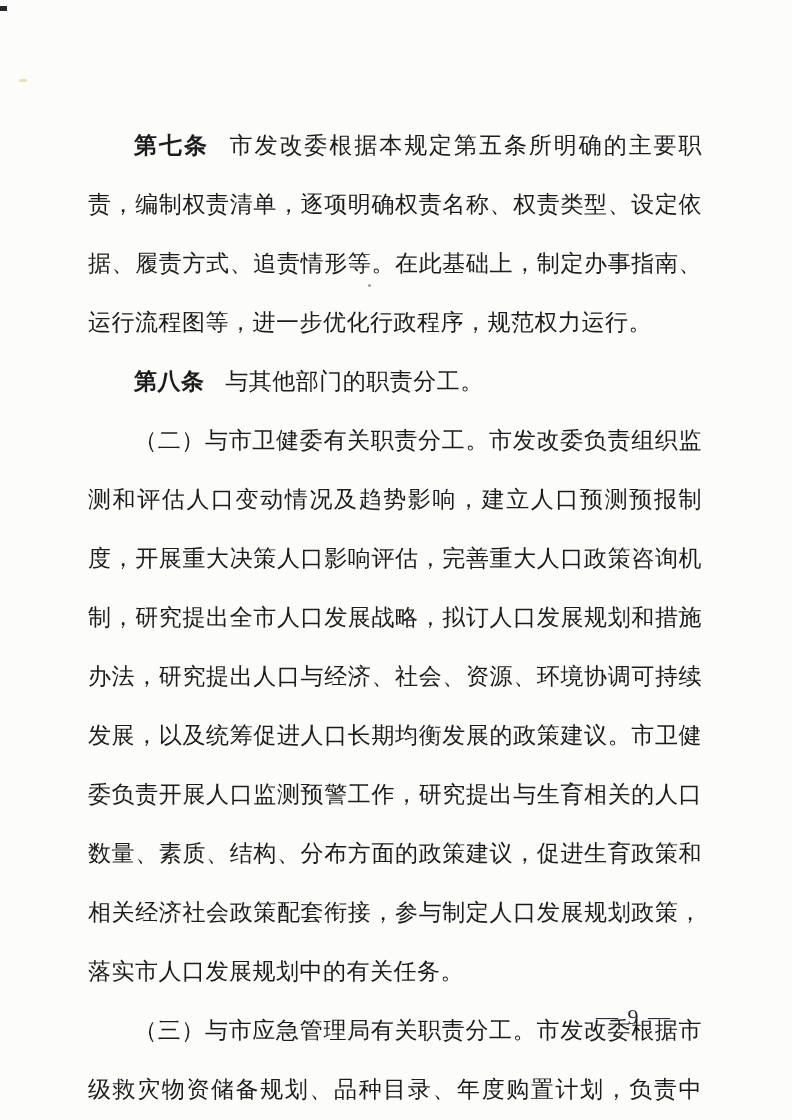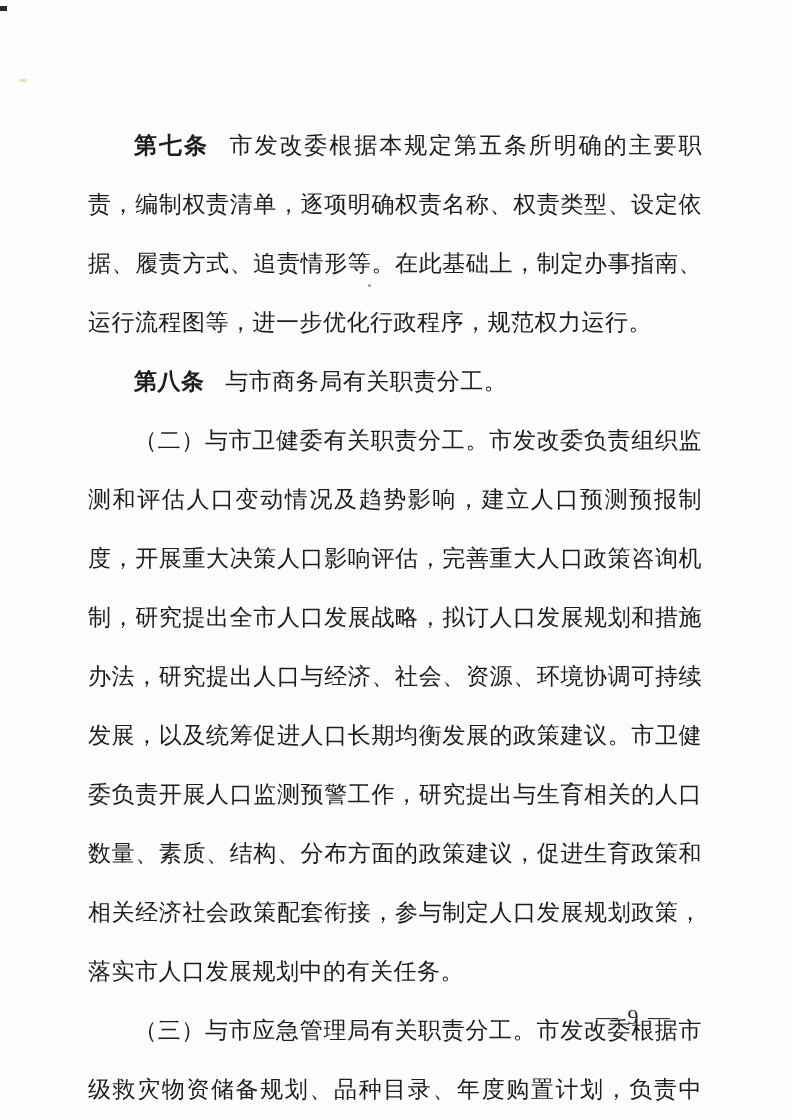--- a/index.html
+++ b/index.html
@@ -80,19 +80,19 @@
 </head>
 <body>
 
 <div class="page">
   <div class="speck-tl"></div>
   <div class="speck-yellow"></div>
   <div class="speck-dot"></div>
 
   <div class="content">
     <p><span class="lead">第七条</span><span class="ptext">市发改委根据本规定第五条所明确的主要职责，编制权责清单，逐项明确权责名称、权责类型、设定依据、履责方式、追责情形等。在此基础上，制定办事指南、运行流程图等，进一步优化行政程序，规范权力运行。</span></p>
-    <p><span class="lead">第八条</span><span class="ptext">与市商务局有关职责分工。</span></p>
+    <p><span class="lead">第八条</span><span class="ptext">与其他部门的职责分工。</span></p>
     <p><span class="ptext">（二）与市卫健委有关职责分工。市发改委负责组织监测和评估人口变动情况及趋势影响，建立人口预测预报制度，开展重大决策人口影响评估，完善重大人口政策咨询机制，研究提出全市人口发展战略，拟订人口发展规划和措施办法，研究提出人口与经济、社会、资源、环境协调可持续发展，以及统筹促进人口长期均衡发展的政策建议。市卫健委负责开展人口监测预警工作，研究提出与生育相关的人口数量、素质、结构、分布方面的政策建议，促进生育政策和相关经济社会政策配套衔接，参与制定人口发展规划政策，落实市人口发展规划中的有关任务。</span></p>
     <p><span class="ptext">（三）与市应急管理局有关职责分工。市发改委根据市级救灾物资储备规划、品种目录、年度购置计划，负责中央、省</span></p>
   </div>
 
   <div class="pageno">— 9 —</div>
 </div>
 
 </body></html>

